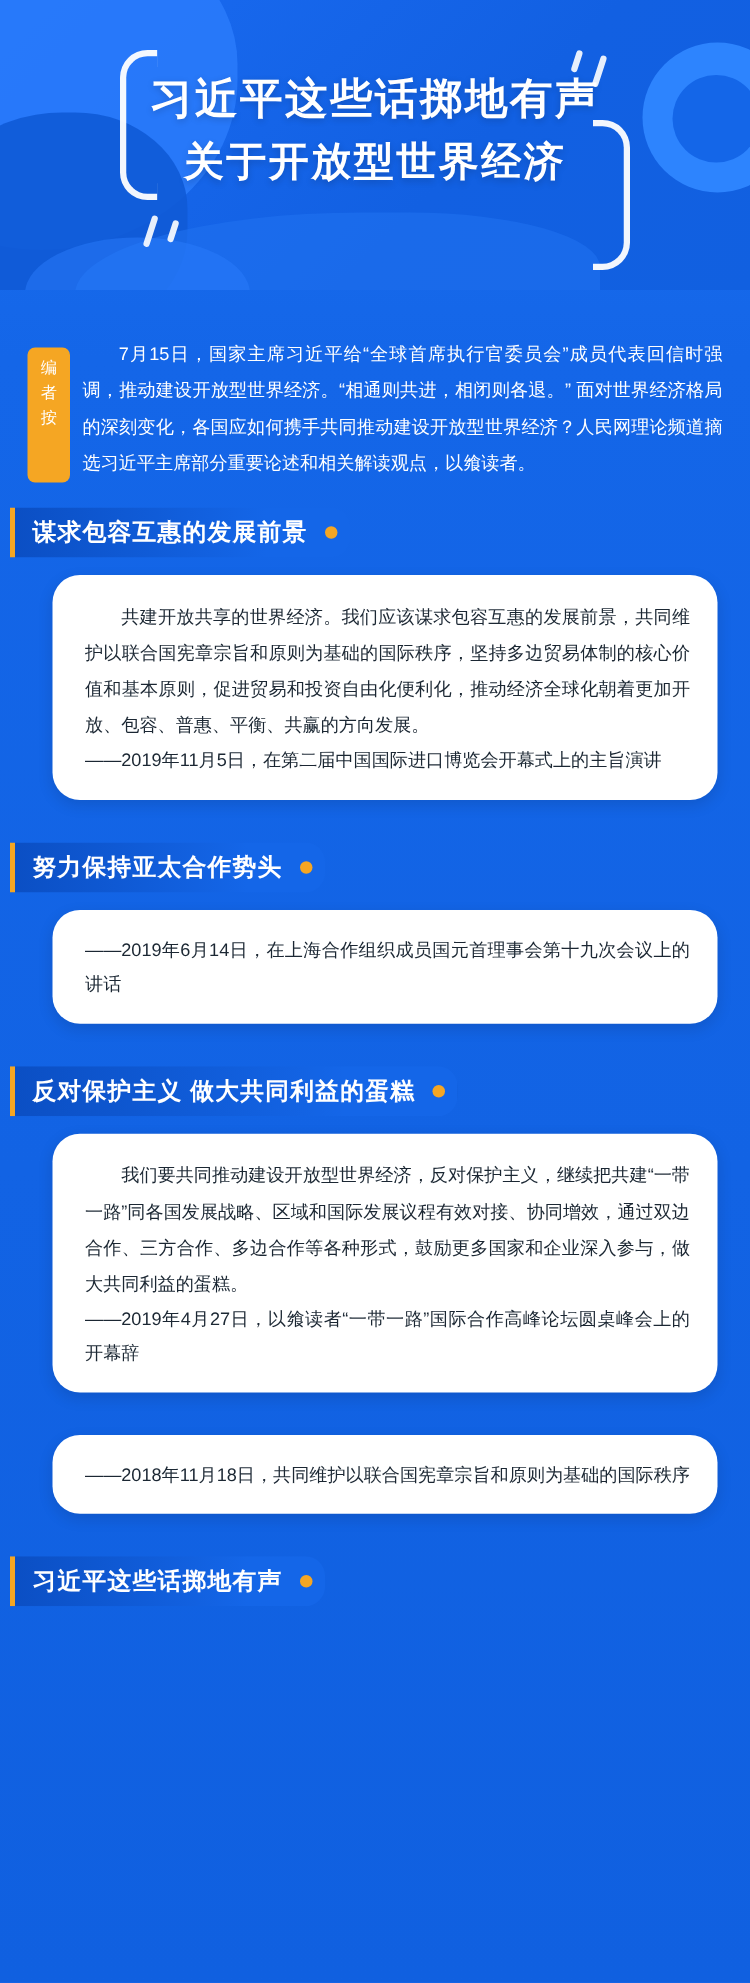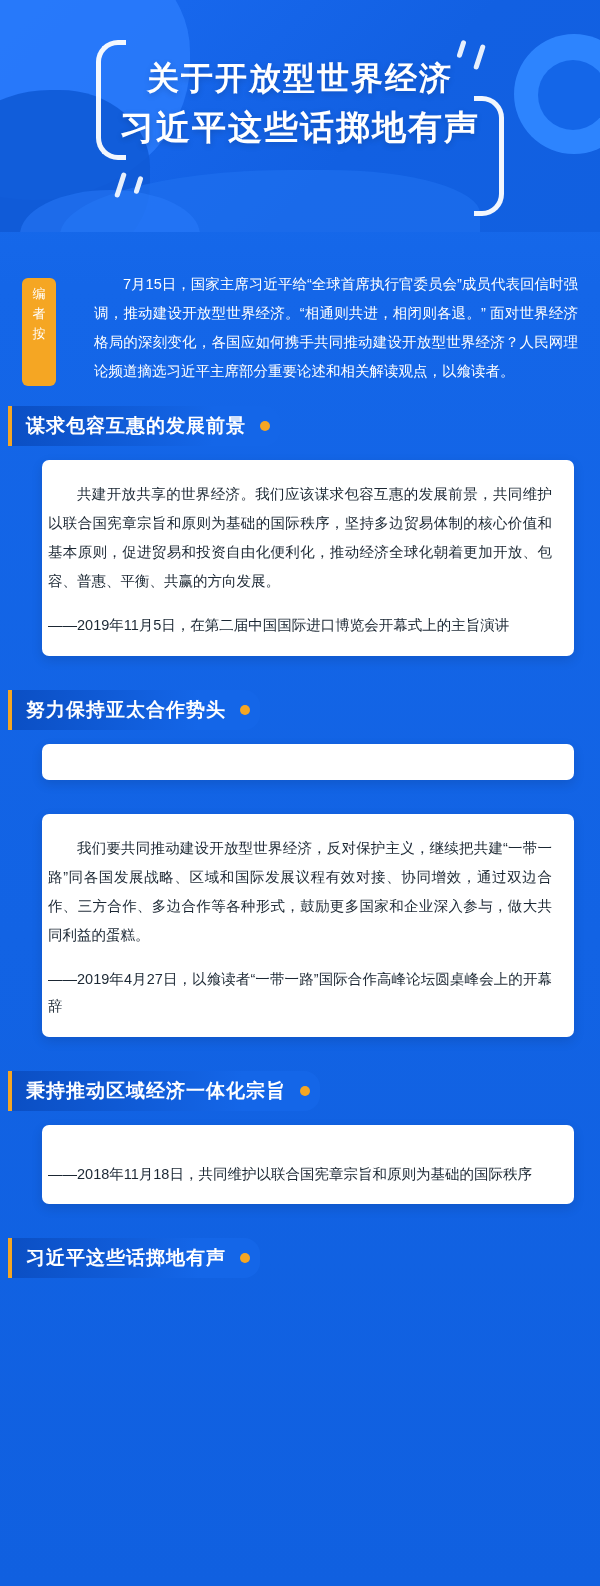--- a/index.html
+++ b/index.html
@@ -134,21 +134,20 @@
     letter-spacing: 0;
   }
   .editor-badge span { display: block; }
   .intro-text {
     flex: 1 1 auto;
     color: #ffffff;
     font-size: 14.5px;
     line-height: 2;
     text-align: justify;
     text-indent: 2em;
-    margin-left: 28px;
   }
   
   .section { padding: 0 16px 8px 16px; position: relative; z-index: 3; }
   .sec-head {
     position: relative;
     display: inline-block;
     margin-left: -8px;
     margin-bottom: 14px;
   }
   .sec-head-bar {
@@ -169,34 +168,34 @@
     background: #f5a623;
   }
   .sec-title {
     font-size: 19px;
     font-weight: bold;
     color: #ffffff;
     letter-spacing: 1px;
   }
   .card {
     background: #ffffff;
-    border-radius: 7px;
+    border-radius: 22px;
     margin: 0 10px 26px 26px;
-    padding: 20px 22px 16px 6px;
+    padding: 20px 22px 16px 26px;
     box-shadow: 0 4px 12px rgba(0,0,0,.12);
   }
   .card-body {
     color: #1b2733;
     font-size: 14.5px;
     line-height: 2;
     text-align: justify;
     text-indent: 2em;
   }
   .card-source {
-    margin-top: 16px;
+    margin-top: 0;
     color: #1b2733;
     font-size: 14.5px;
     line-height: 1.9;
     text-align: justify;
   }
 </style>
 </head>
 <body>
 
 <div class="page">
@@ -210,22 +209,22 @@
     <div class="blob blob-f"></div>
 
     <div class="brace brace-l"></div>
     <div class="brace brace-r"></div>
     <div class="tick" style="left:118px;top:172px;transform:rotate(18deg);"></div>
     <div class="tick" style="left:136px;top:176px;transform:rotate(18deg);height:18px;"></div>
     <div class="tick" style="right:118px;top:44px;transform:rotate(18deg);"></div>
     <div class="tick" style="right:136px;top:40px;transform:rotate(18deg);height:18px;"></div>
 
     <div class="title-box">
+      <div class="title-line second">习近平这些话掷地有声</div>
       <div class="title-line">关于开放型世界经济</div>
-      <div class="title-line second">习近平这些话掷地有声</div>
     </div>
   </div>
 
   <div class="intro">
     <div class="editor-badge">
       <span>编</span>
       <span>者</span>
       <span>按</span>
     </div>
     <div class="intro-text">7月15日，国家主席习近平给“全球首席执行官委员会”成员代表回信时强调，推动建设开放型世界经济。“相通则共进，相闭则各退。” 面对世界经济格局的深刻变化，各国应如何携手共同推动建设开放型世界经济？人民网理论频道摘选习近平主席部分重要论述和相关解读观点，以飨读者。</div>
@@ -243,36 +242,37 @@
     </div>
   </div>
 
   <div class="section">
     <div class="sec-head">
       <div class="sec-head-bar">
         <span class="sec-title">努力保持亚太合作势头</span>
       </div>
     </div>
     <div class="card">
-    </div>
-  </div>
-
-  <div class="section">
+      <div class="card-source">——2019年6月14日，在上海合作组织成员国元首理事会第十九次会议上的讲话</div>
+    </div>
+  </div>
+
+  <div class="section">
+    <div class="sec-head">
+      <div class="sec-head-bar">
+        <span class="sec-title">反对保护主义 做大共同利益的蛋糕</span>
+      </div>
+    </div>
     <div class="card">
       <div class="card-body">我们要共同推动建设开放型世界经济，反对保护主义，继续把共建“一带一路”同各国发展战略、区域和国际发展议程有效对接、协同增效，通过双边合作、三方合作、多边合作等各种形式，鼓励更多国家和企业深入参与，做大共同利益的蛋糕。</div>
       <div class="card-source">——2019年4月27日，以飨读者“一带一路”国际合作高峰论坛圆桌峰会上的开幕辞</div>
     </div>
   </div>
 
   <div class="section">
-    <div class="sec-head">
-      <div class="sec-head-bar">
-        <span class="sec-title">秉持推动区域经济一体化宗旨</span>
-      </div>
-    </div>
     <div class="card">
       <div class="card-source">——2018年11月18日，共同维护以联合国宪章宗旨和原则为基础的国际秩序</div>
     </div>
   </div>
 
   <div class="section">
     <div class="sec-head">
       <div class="sec-head-bar">
         <span class="sec-title">习近平这些话掷地有声</span>
       </div>

